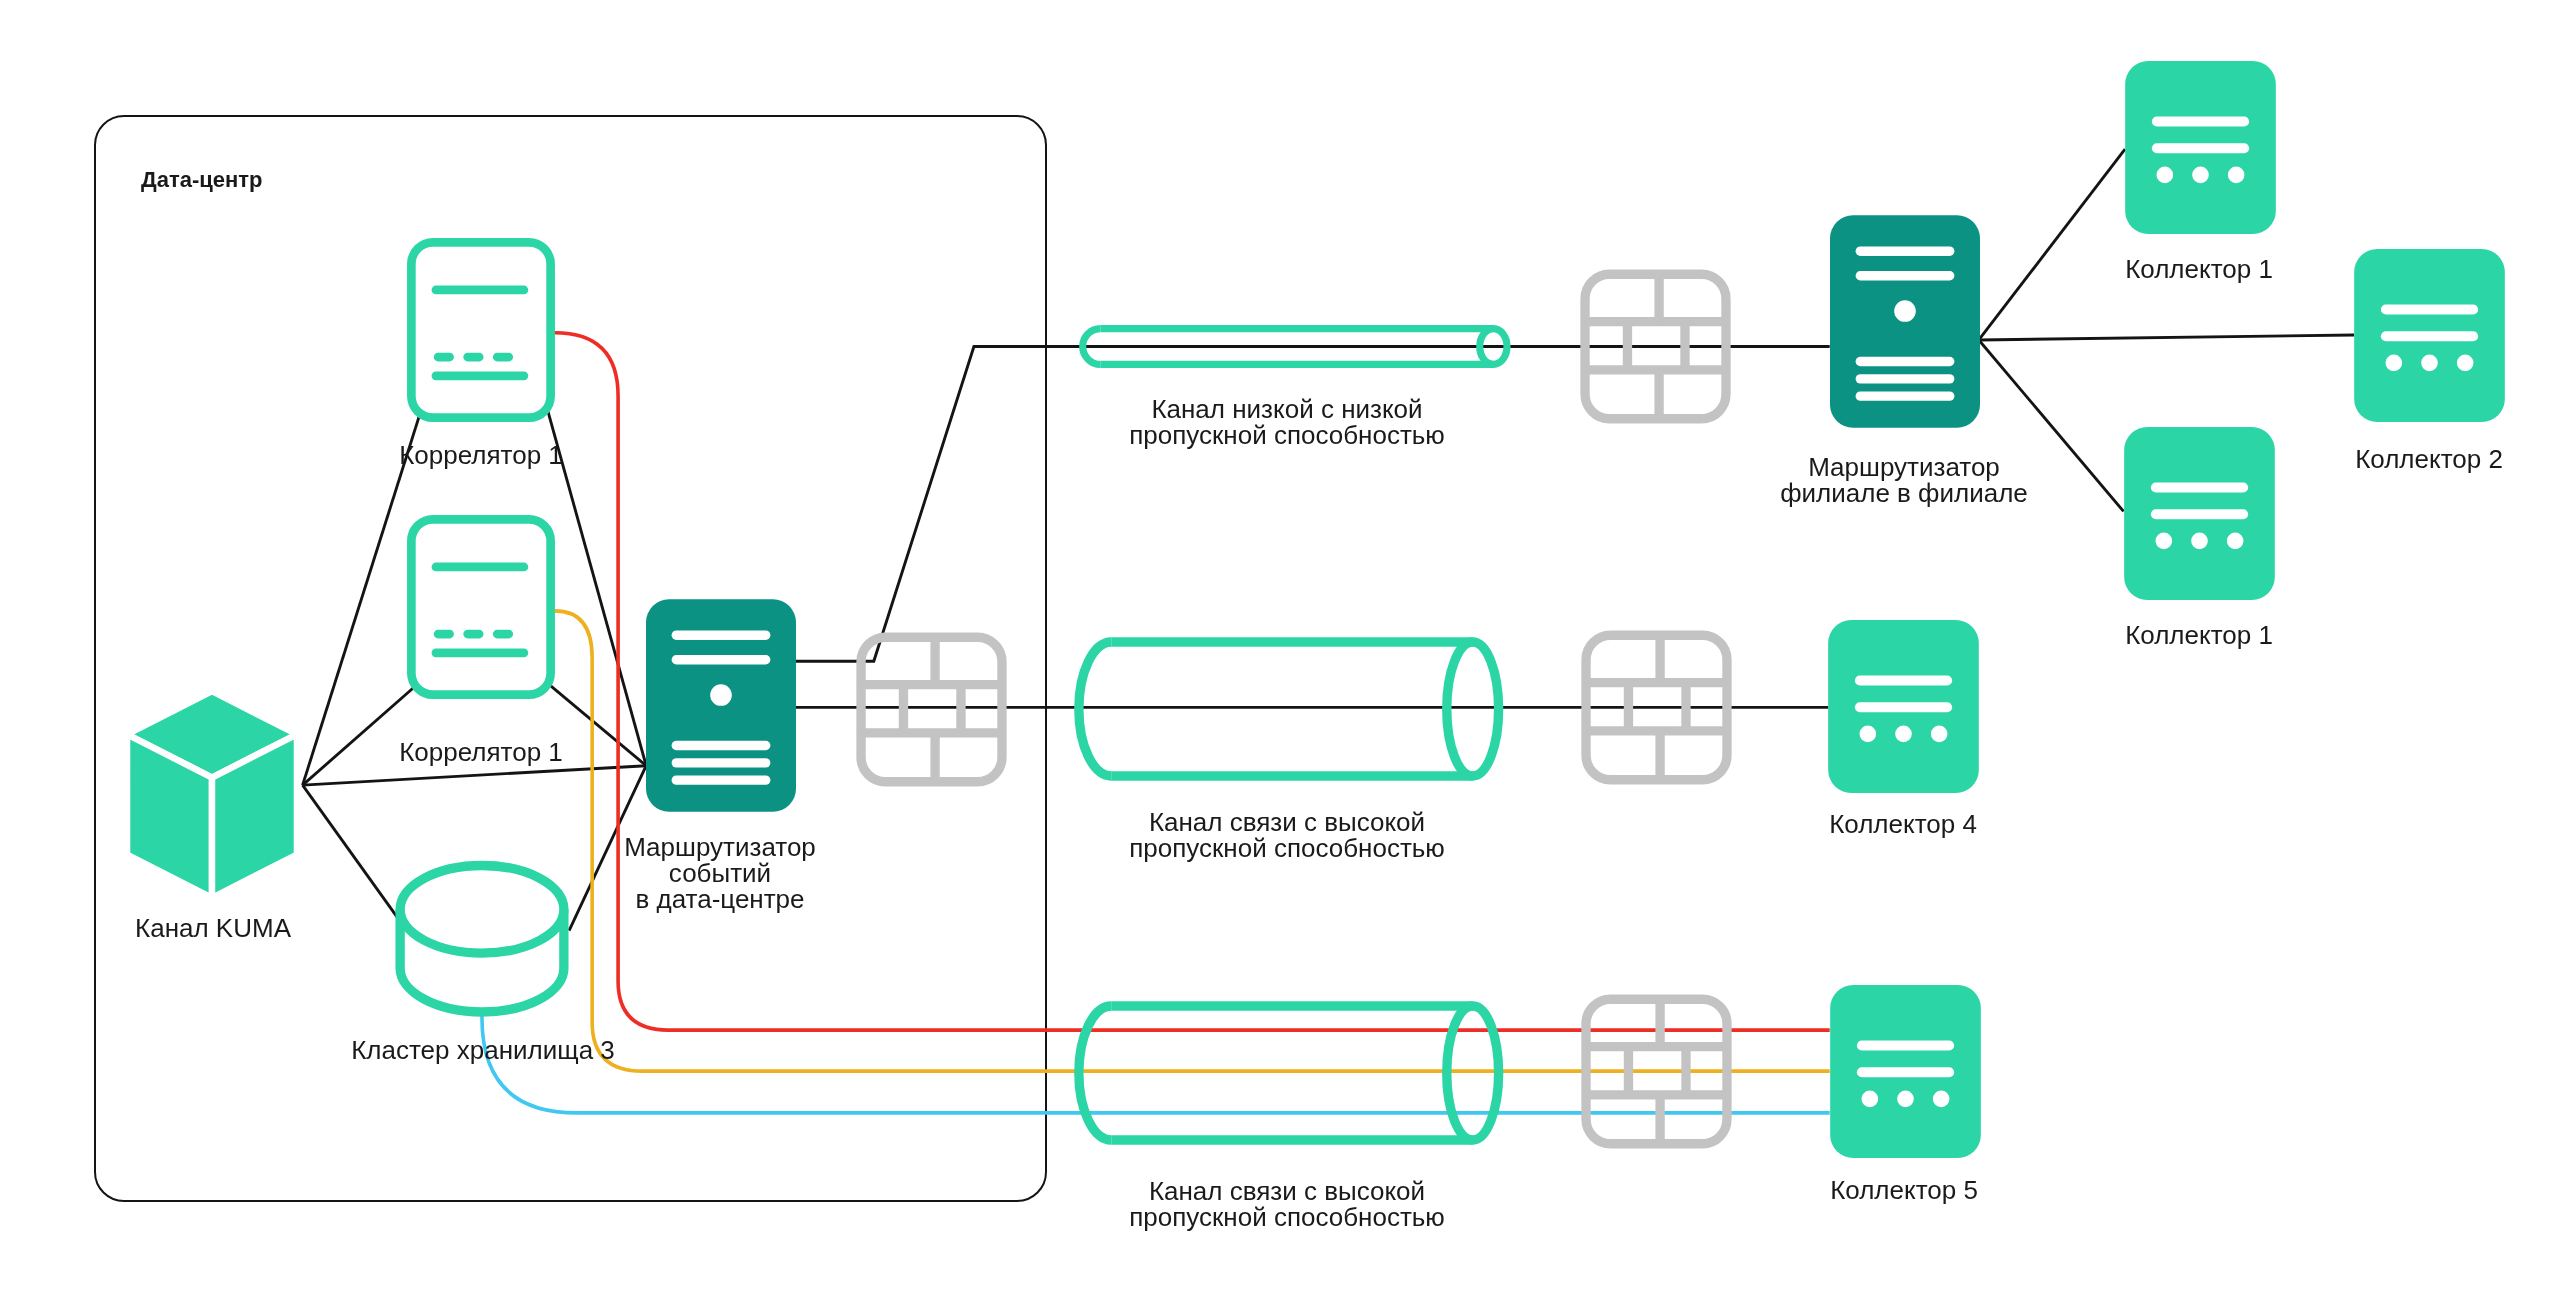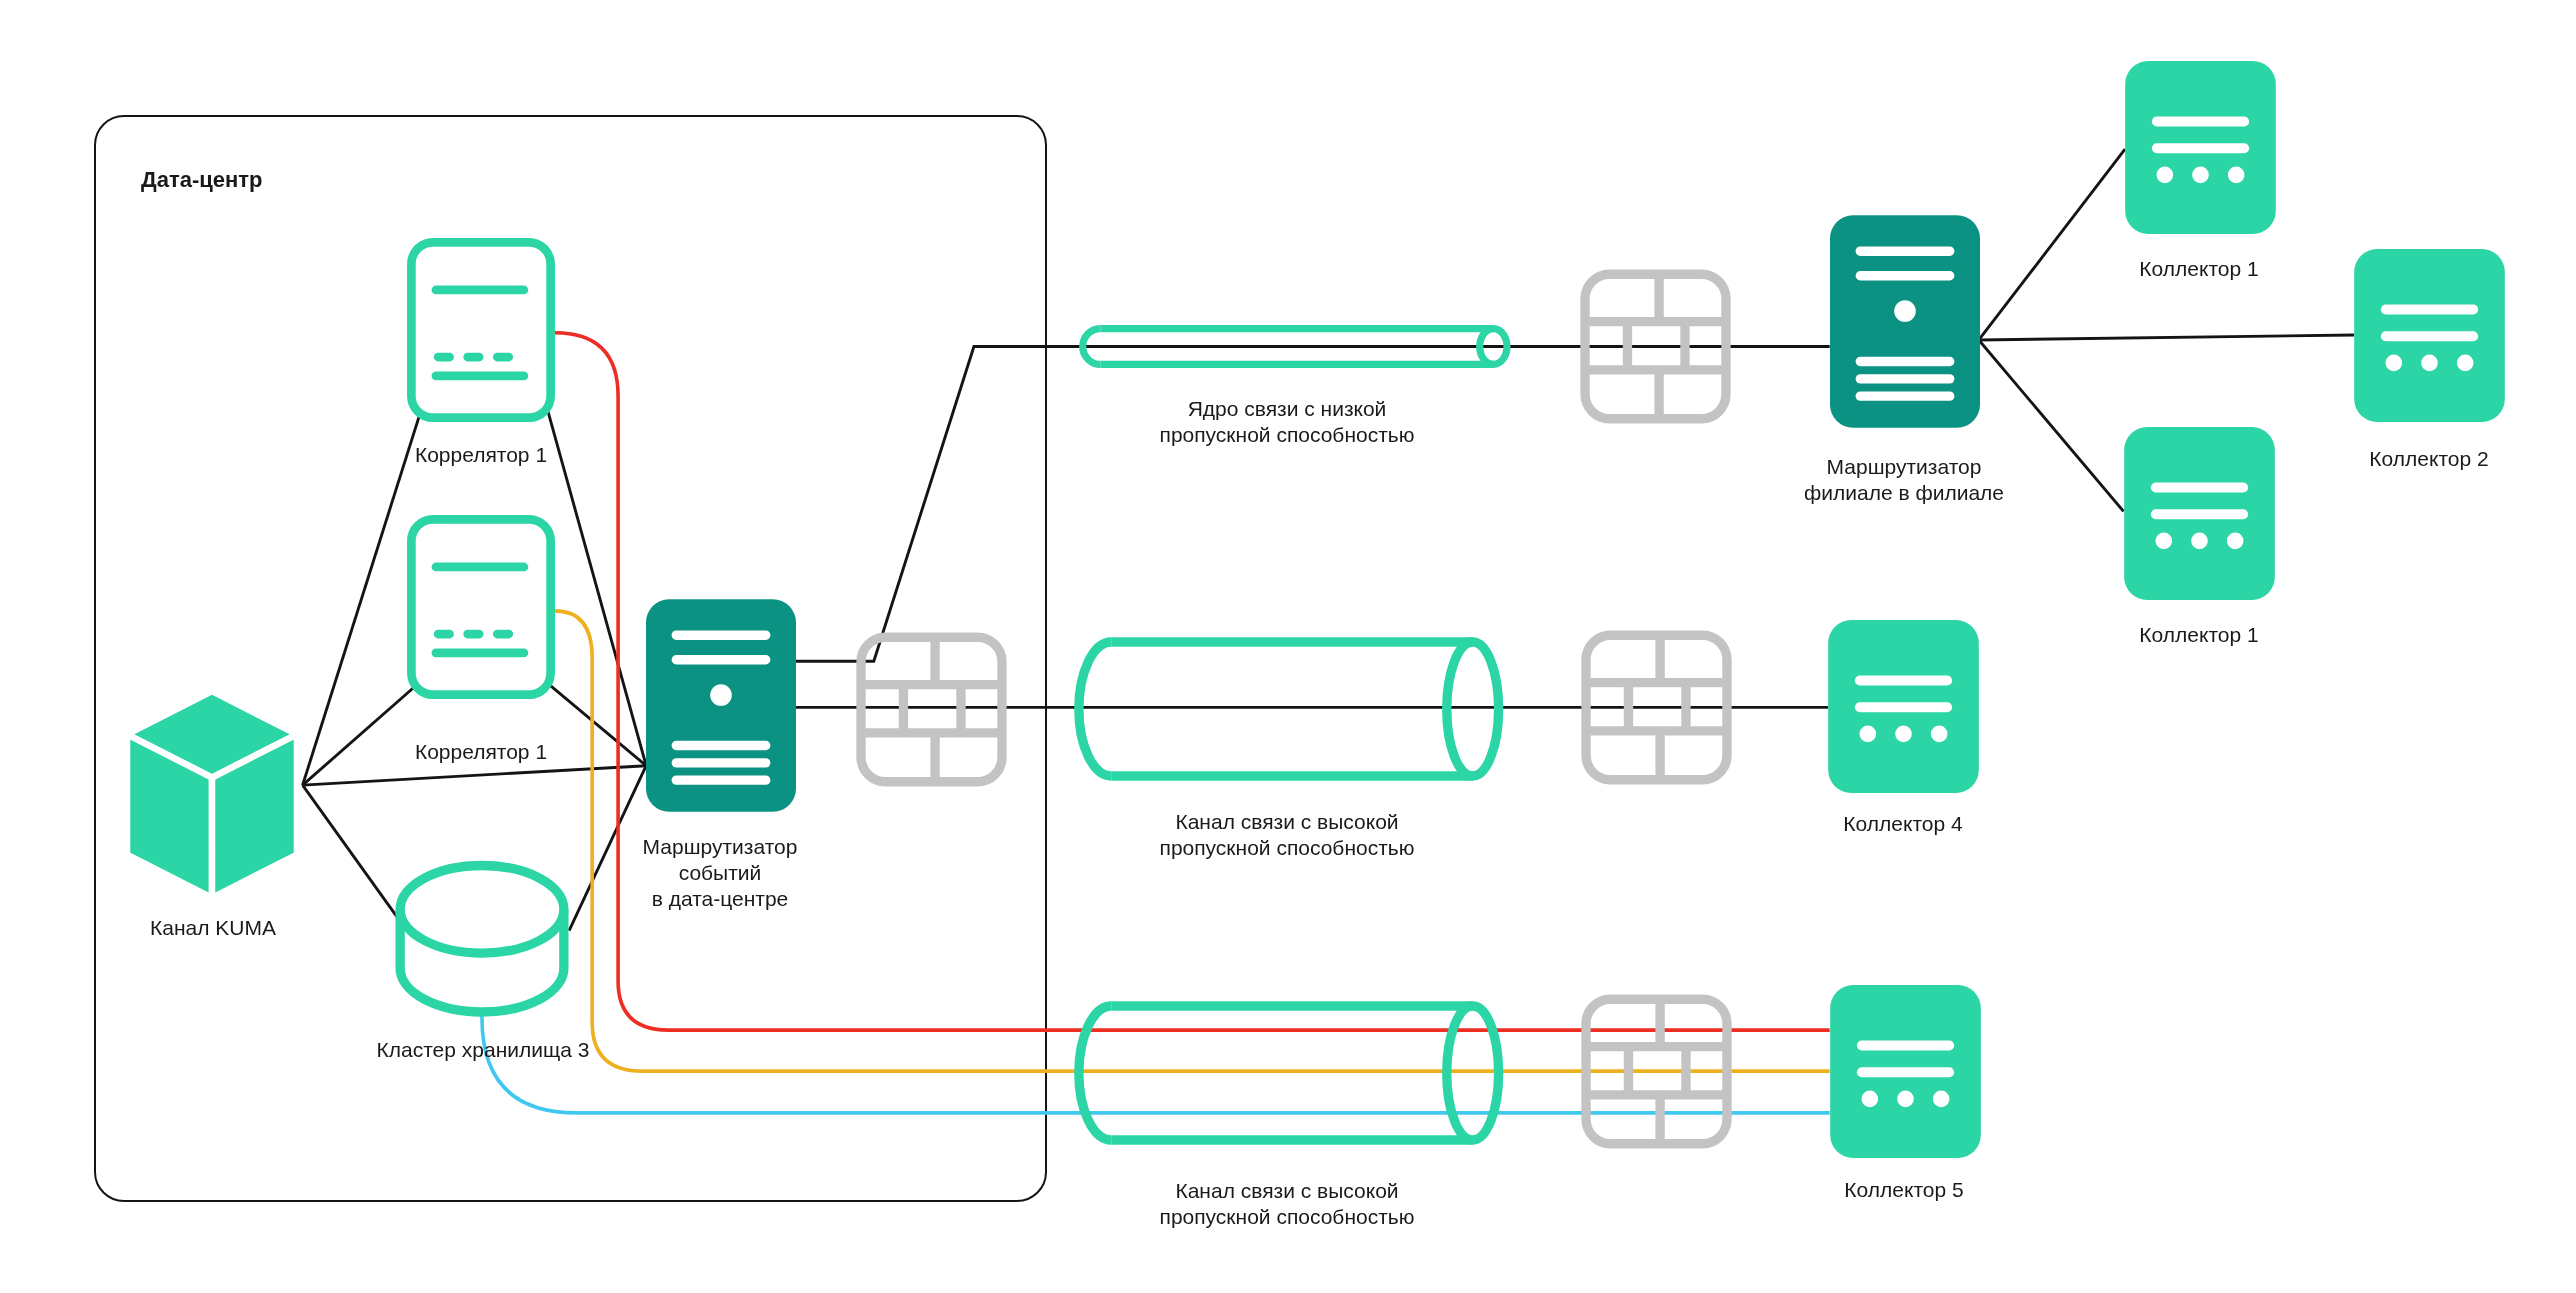--- a/index.html
+++ b/index.html
@@ -17,21 +17,21 @@
     left:94px; top:115px; width:949px; height:1083px;
     border:2.9px solid var(--line); border-radius:30px;
   }
   #edges{left:0;top:0;width:2576px;height:1293px;}
   #edges path{fill:none;}
   .black-edge{stroke:var(--line);stroke-width:4;}
   .red-edge{stroke:var(--red);stroke-width:5;}
   .yellow-edge{stroke:var(--yellow);stroke-width:5;}
   .cyan-edge{stroke:var(--cyan);stroke-width:5;}
   .lbl{
-    font-size:21px; line-height:26px; text-align:center; white-space:nowrap;
+    font-size:26px; line-height:26px; text-align:center; white-space:nowrap;
     transform:translate(-50%,-50%); color:var(--text);
   }
   #dc-title{font-size:22px; font-weight:700; white-space:nowrap;}
   
   .s-teal{stroke:var(--teal);}
   .s-gray{stroke:var(--gray);}
   .f-teal{fill:var(--teal);}
   .f-tealdark{fill:var(--teal_dark);}
   .f-white{fill:#fff;}
   .s-white{stroke:#fff;}
@@ -185,21 +185,21 @@
   <div class="abs lbl" style="left:481px;top:752px">Коррелятор 1</div>
   <div class="abs lbl" style="left:483px;top:1050px">Кластер хранилища 3</div>
 
   <div class="abs lbl" style="left:720px;top:873px">
     <div>Маршрутизатор</div>
     <div>событий</div>
     <div>в дата-центре</div>
   </div>
 
   <div class="abs lbl" style="left:1287px;top:422px">
-    <div>Ядро связи с низкой</div>
+    <div>Канал низкой с низкой</div>
     <div>пропускной способностью</div>
   </div>
 
   <div class="abs lbl" style="left:1287px;top:835px">
     <div>Канал связи с высокой</div>
     <div>пропускной способностью</div>
   </div>
 
   <div class="abs lbl" style="left:1287px;top:1204px">
     <div>Канал связи с высокой</div>

